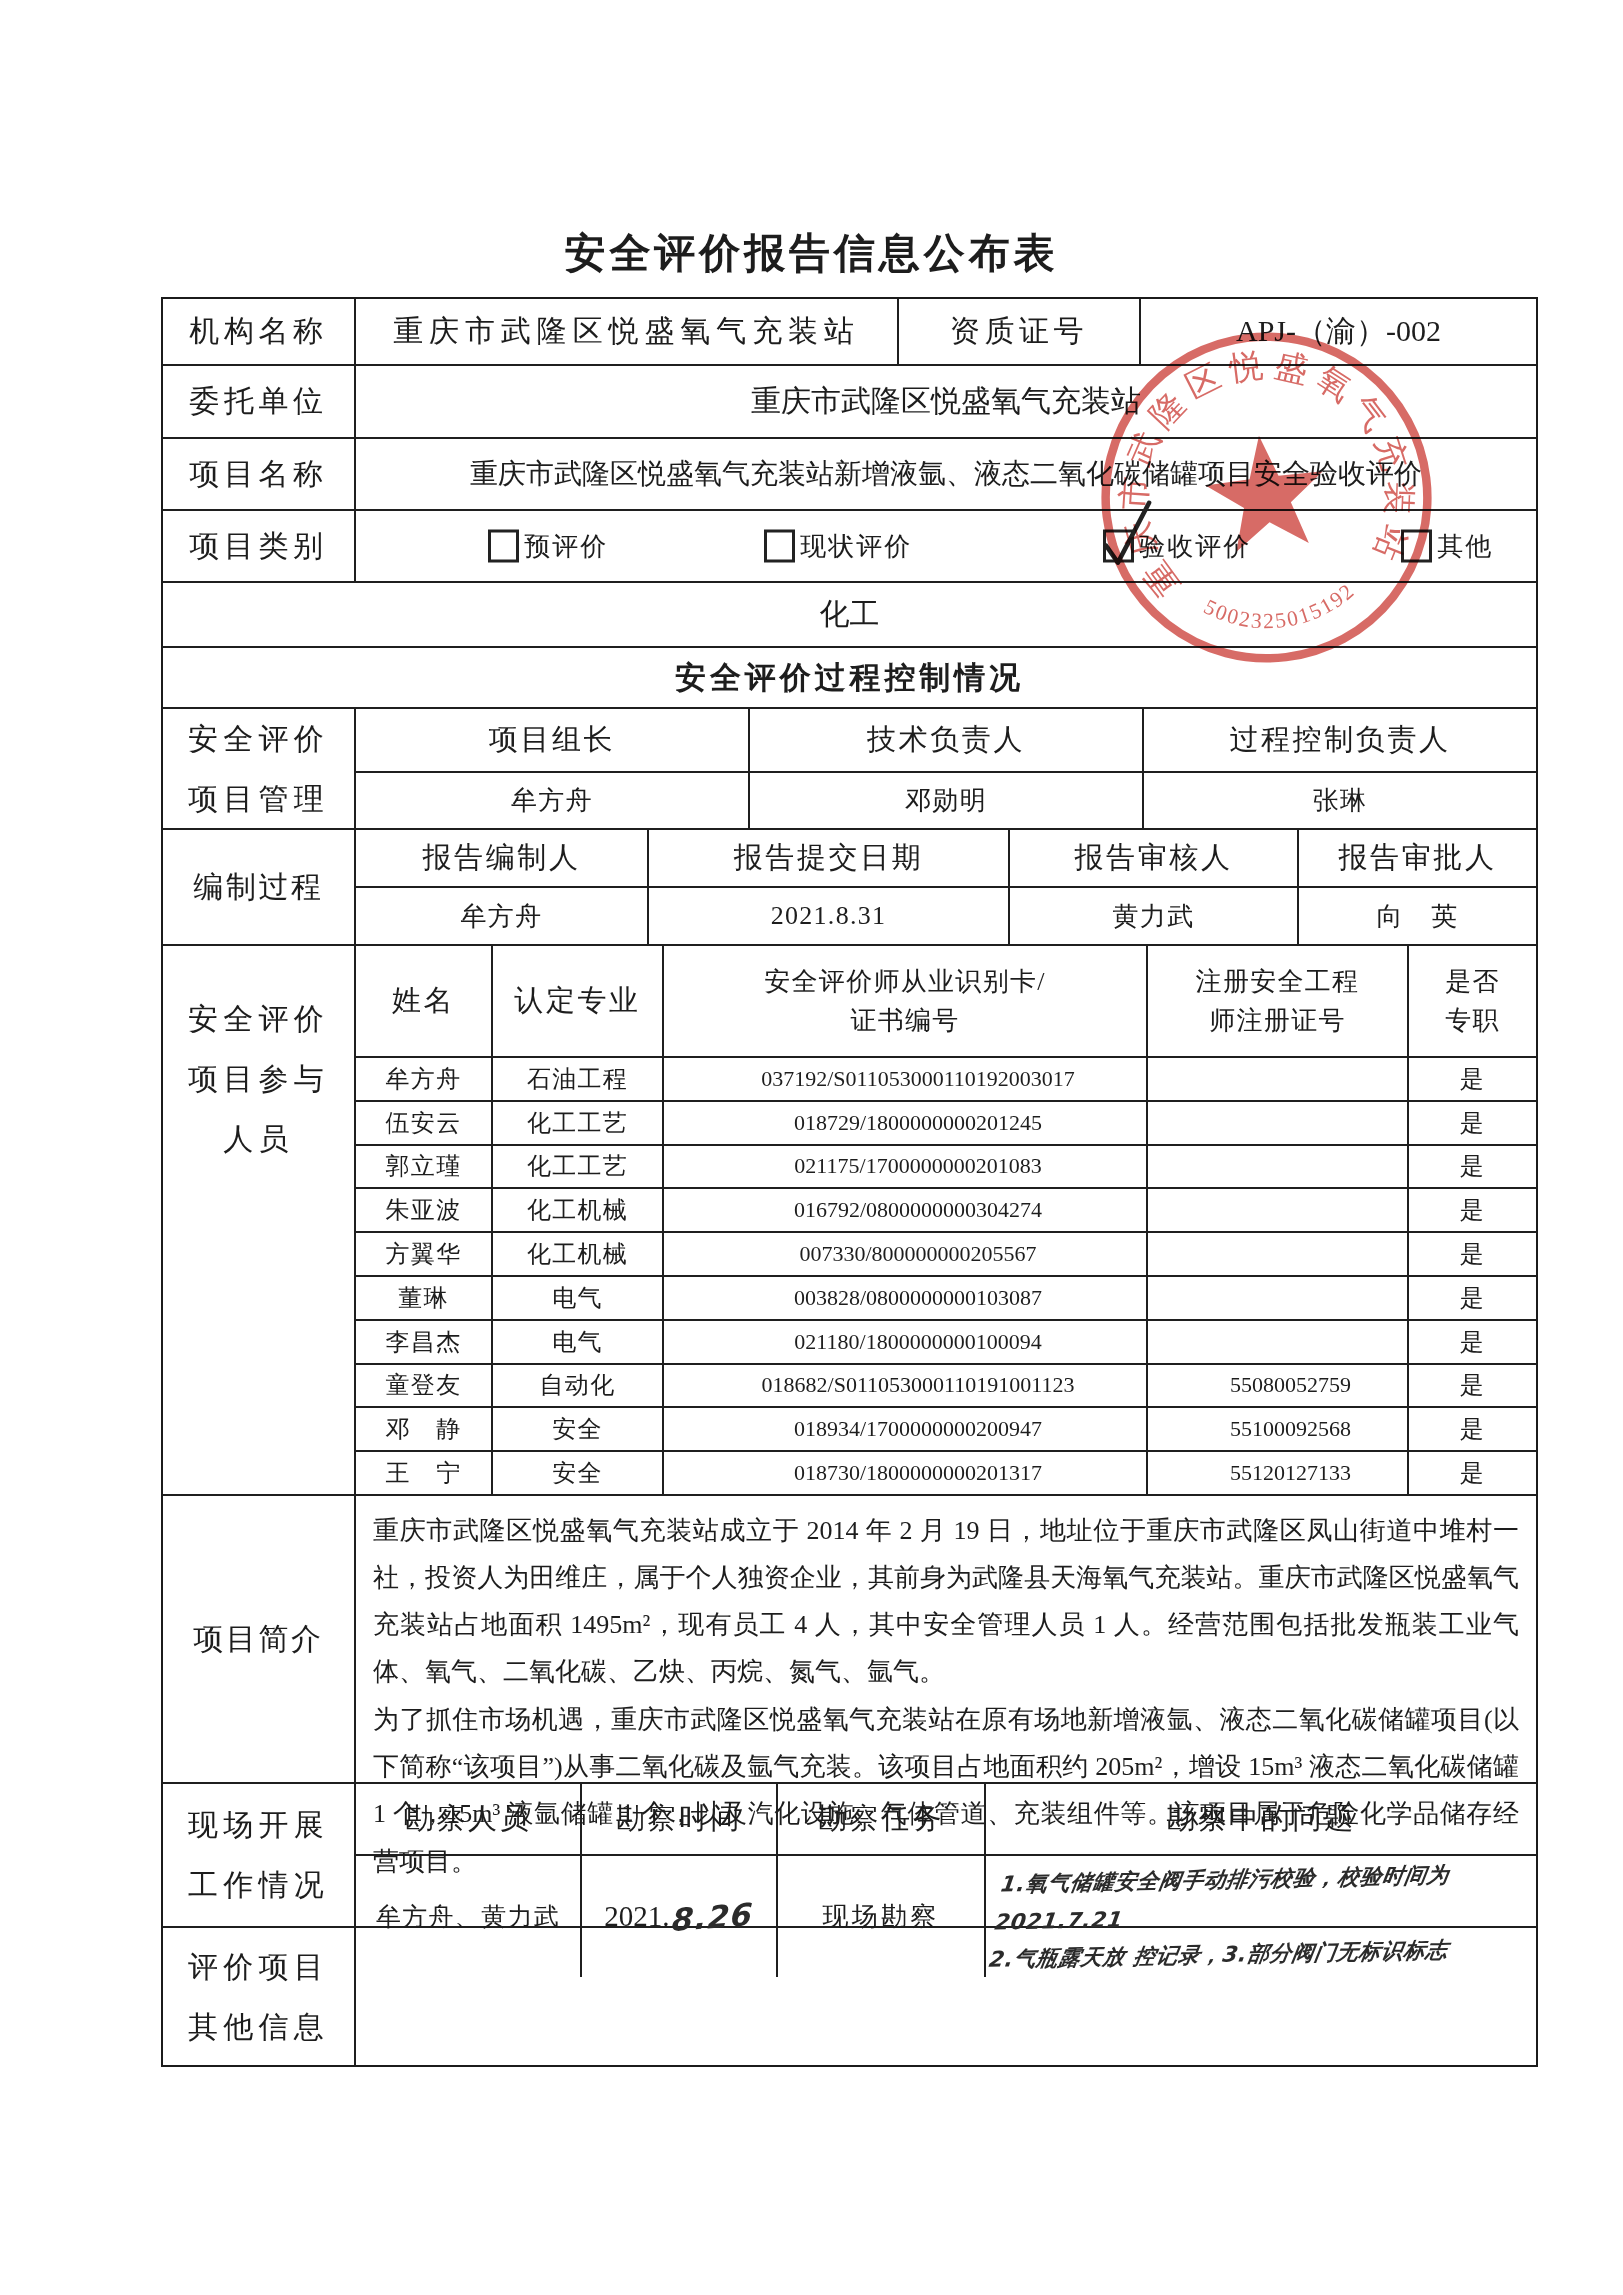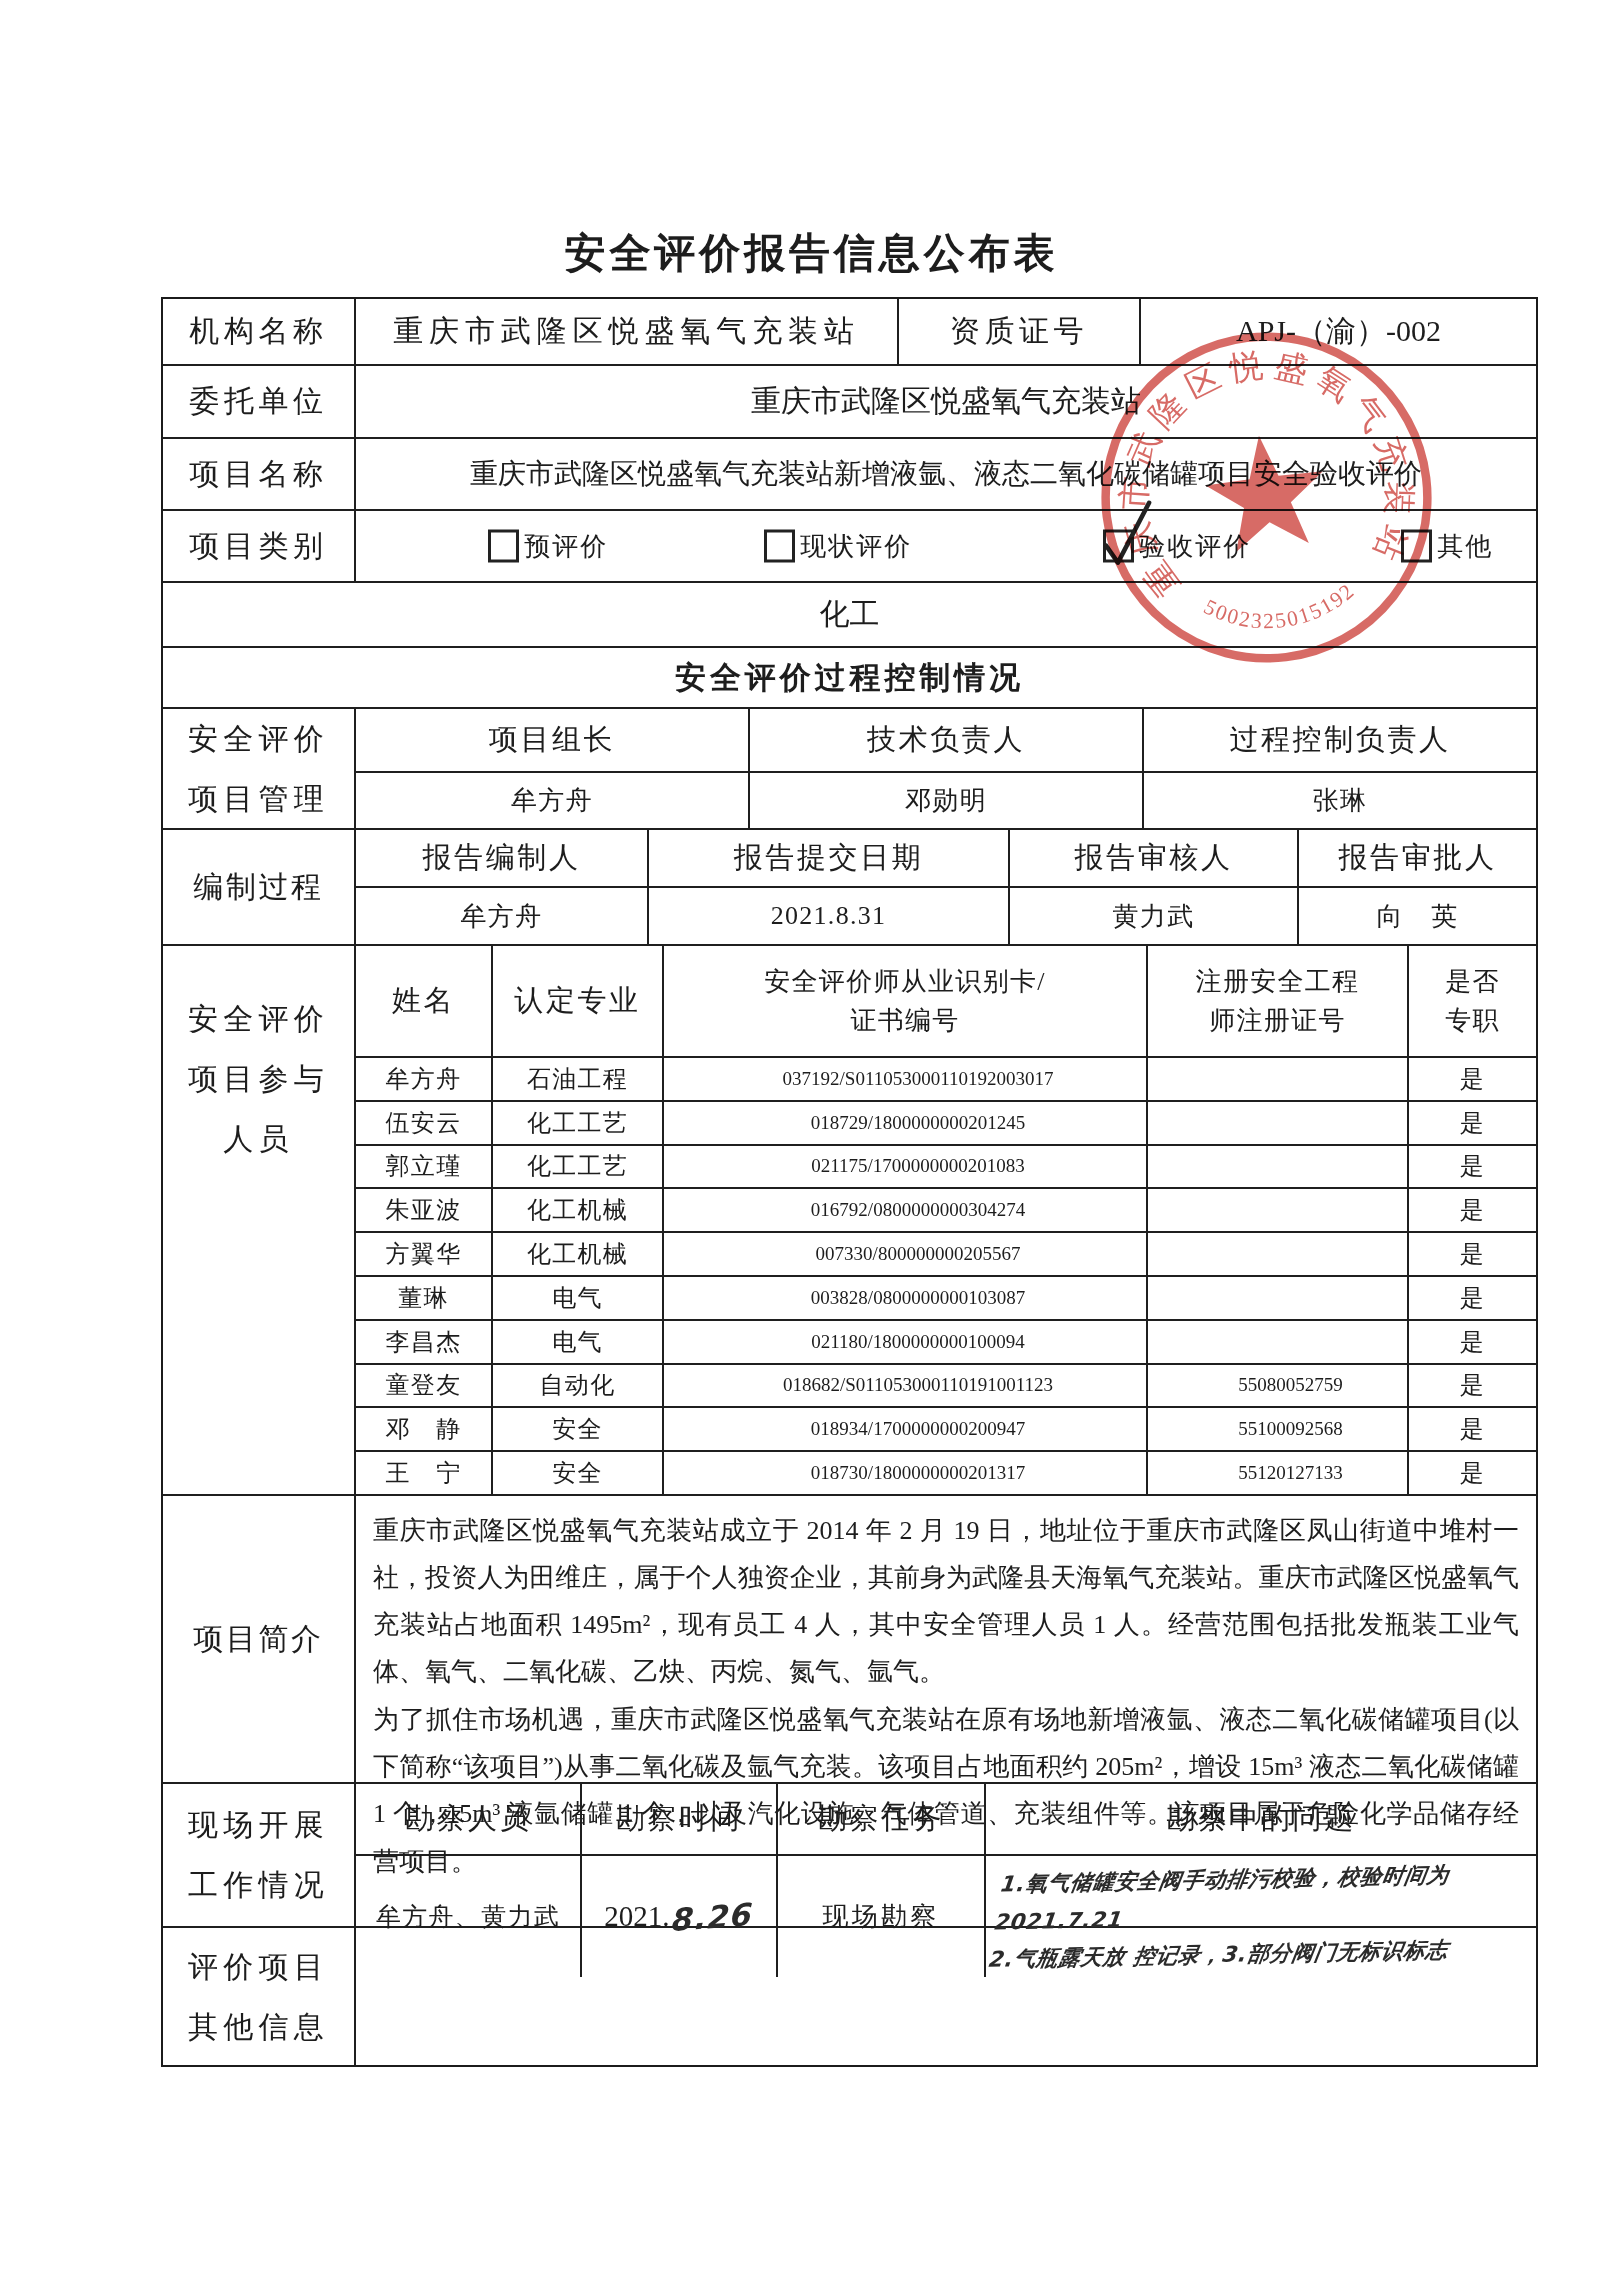--- a/index.html
+++ b/index.html
@@ -38,21 +38,21 @@
   .w210{width:137px;flex-shrink:0}.w262{width:171px;flex-shrink:0}.w740{width:484px;flex-shrink:0}.w398{width:261px;flex-shrink:0}
   .w345{width:226px;flex-shrink:0}.w300{width:196px;flex-shrink:0}.w318{width:208px;flex-shrink:0}
   .grow{flex:1 1 auto}
   
   .h103{height:67px}.h111{height:73px}.h110{height:72px}.h100{height:65px}
   .h93{height:61px}.h185{height:121px}.h177{height:116px}.h841{height:550px}
   .h440{height:288px}.h220{height:144px}.hfill{flex:1 1 auto}
   .r98{flex:0 0 64px}.r171{flex:0 0 112px}.r110{flex:0 0 72px}
   .header-cell{font-size:29px; letter-spacing:2.6px;}
   .name-cell{font-size:26px; letter-spacing:1.3px;}
-  .num-cell{font-size:19px; letter-spacing:0px;padding-left:26px;}
+  .num-cell{font-size:22px; letter-spacing:0px;padding-left:26px;}
   .small-hd{font-size:26px; line-height:1.5; letter-spacing:1.3px;}
   
   .cbx-area{position:relative; flex:1 1 auto;}
   .cbx{position:absolute; top:50%; transform:translateY(-50%); display:flex; align-items:center; font-size:26px; letter-spacing:2px;margin-left:36px;}
   .box{width:31px;height:33px;border:3.3px solid #222;margin-right:5.2px;position:relative;flex-shrink:0;}
   .tick{display:none;position:absolute;left:-5.2px;top:-38px;overflow:visible;}
   .box.checked .tick{display:block;}
   
   .intro-text{display:block; padding:10.5px 17px; font-size:26px; line-height:1.82; text-align:justify; width:100%;}
   .intro-text p{margin:0;}

